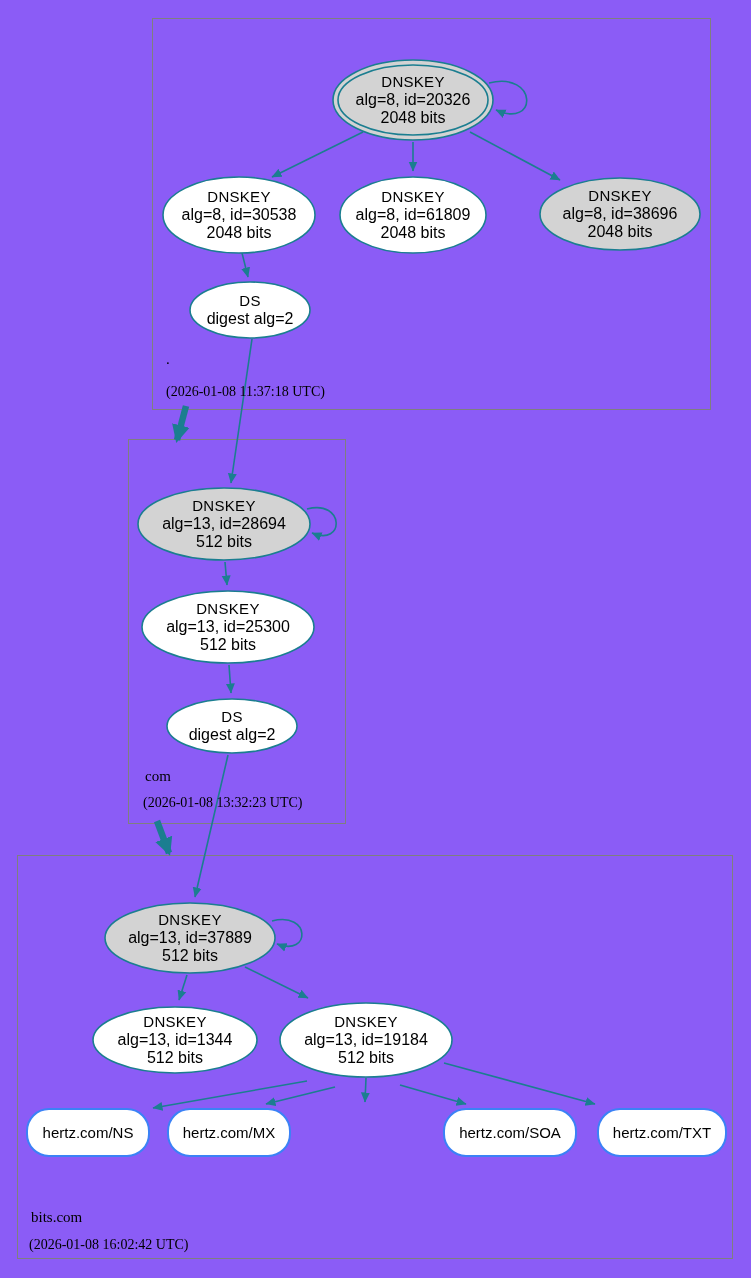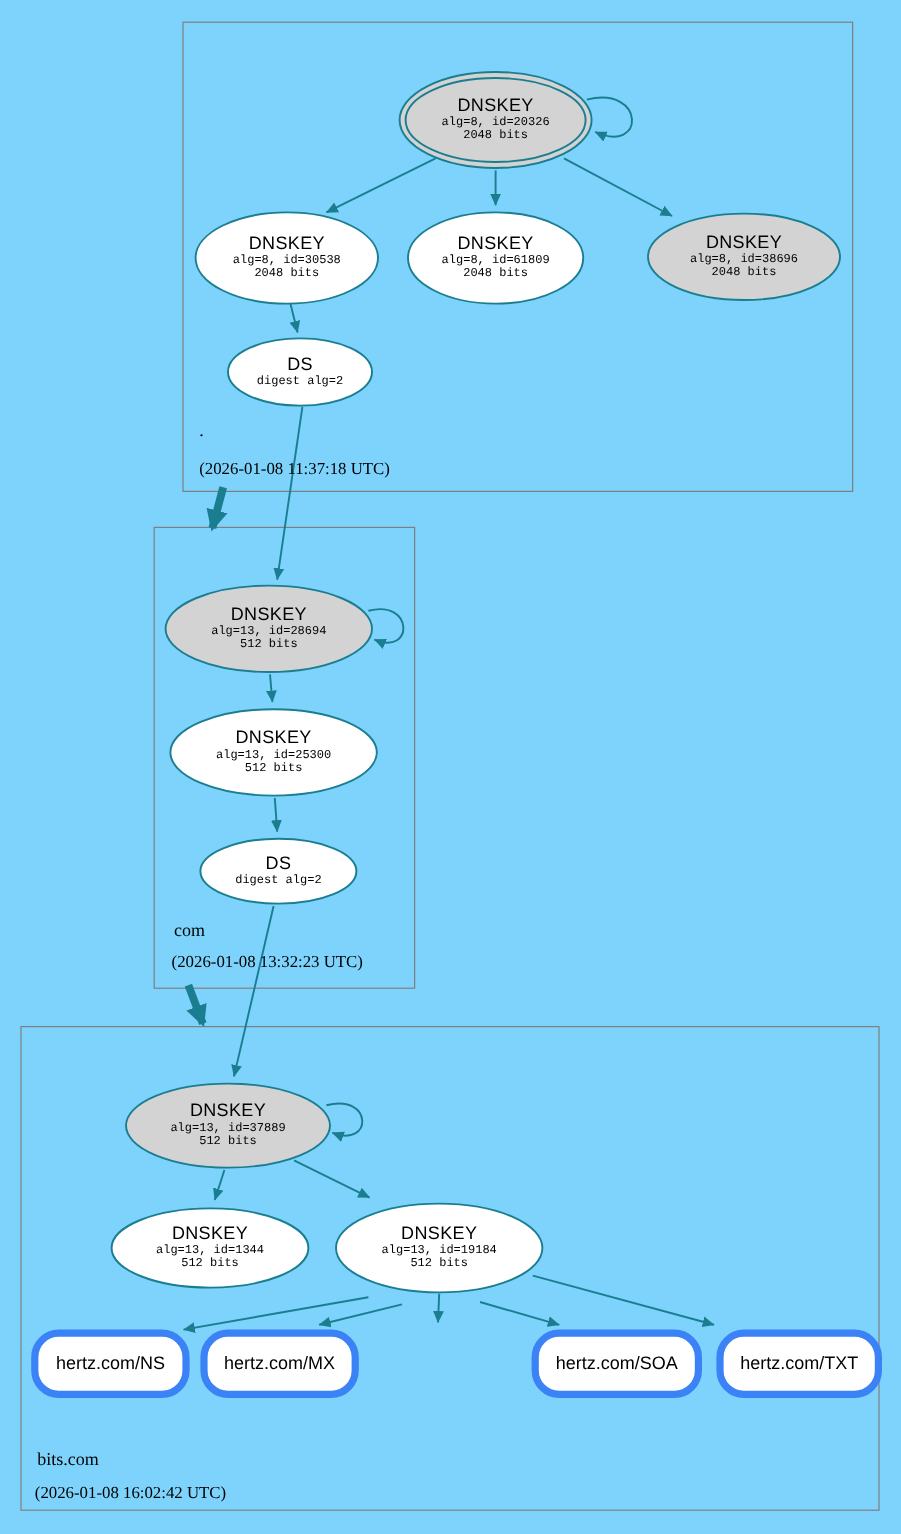--- a/index.html
+++ b/index.html
@@ -1,24 +1,24 @@
 <!DOCTYPE html>
 <html><head>
 <meta charset="utf-8">
 <style>
   html,body{margin:0;padding:0;background:#ffffff;}
-  .canvas{position:relative;width:751px;height:1278px;background:#7dd3fc;overflow:hidden;
+  .canvas{position:relative;width:751px;height:1278px;background:#8b5cf6;overflow:hidden;
           font-family:"Liberation Serif",serif;color:#000;}
   .zone-box{position:absolute;border:1px solid #7f7f7f;background:transparent;z-index:1;}
   .graph-svg{position:absolute;left:0;top:0;z-index:2;}
   .node-label{position:absolute;transform:translate(-50%,-50%);text-align:center;
               line-height:1.12;white-space:nowrap;z-index:3;}
   .node-title{font-family:"Liberation Sans",sans-serif;font-size:15px;letter-spacing:.3px;}
-  .node-detail{font-family:Liberation Mono, monospace;font-size:10px;}
-  .rrset{position:absolute;border:6px solid #3b82f6;border-radius:23px;background:#fff;
+  .node-detail{font-family:Liberation Sans, sans-serif;font-size:16px;}
+  .rrset{position:absolute;border:2px solid #3b82f6;border-radius:23px;background:#fff;
          display:flex;align-items:center;justify-content:center;
          font-family:"Liberation Sans",sans-serif;font-size:15px;z-index:3;}
   .zone-name{position:absolute;font-size:15px;z-index:3;}
   .zone-ts{position:absolute;font-size:14px;z-index:3;}
   .shape{stroke:#1b7e90;stroke-width:1.6;}
   .fill-white{fill:#ffffff;}
   .fill-gray{fill:#d3d3d3;}
   .fill-none{fill:none;}
   .edge{stroke:#1b7e90;stroke-width:1.6;fill:none;}
   .edge-thick{stroke:#1b7e90;stroke-width:6.5;fill:none;}

